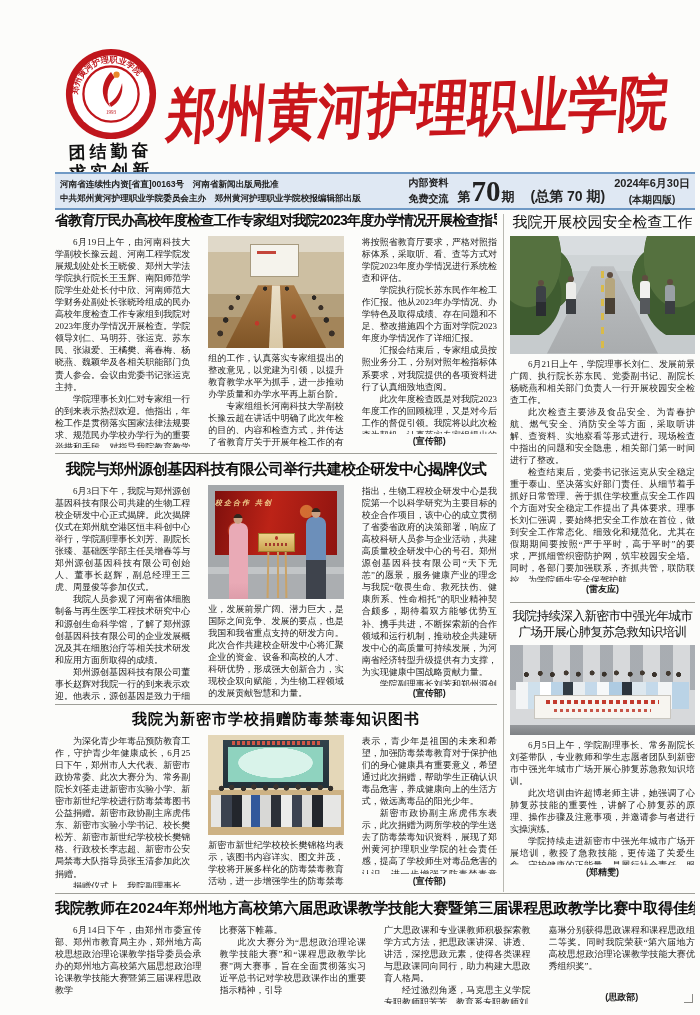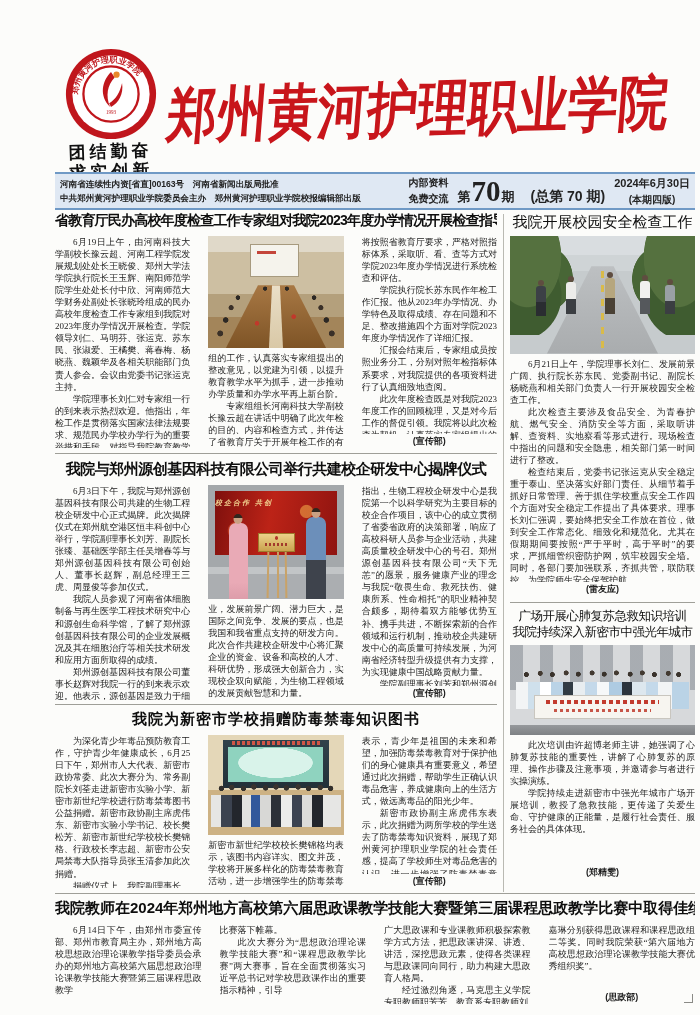--- a/index.html
+++ b/index.html
@@ -339,28 +339,29 @@
       </div>
       <div class="coltext" style="height:224px">
           <p>6月21日上午，学院理事长刘仁、发展前景广阔、执行院长苏东民、党委副书记、副院长杨晓燕和相关部门负责人一行开展校园安全检查工作。</p>
           <p>此次检查主要涉及食品安全、为青春护航、燃气安全、消防安全等方面，采取听讲解、查资料、实地察看等形式进行。现场检查中指出的问题和安全隐患，相关部门第一时间进行了整改。</p>
           <p>检查结束后，党委书记张运克从安全稳定重于泰山、坚决落实好部门责任、从细节着手抓好日常管理、善于抓住学校重点安全工作四个方面对安全稳定工作提出了具体要求。理事长刘仁强调，要始终把安全工作放在首位，做到安全工作常态化、细致化和规范化。尤其在假期期间要按照“严于平时，高于平时”的要求，严抓细管织密防护网，筑牢校园安全墙。同时，各部门要加强联系，齐抓共管，联防联控，为学院师生安全保驾护航。</p>
         </div>
       <div class="byline">(雷友应)</div>
     </section>
 
     <section class="r2">
+      <h3 class="rhl">我院持续深入新密市中强光年城市</h3>
       <h3 class="rhl">广场开展心肺复苏急救知识培训</h3>
-      <h3 class="rhl">我院持续深入新密市中强光年城市</h3>
       <div class="photo ph5">
         <i class="p5crowd"></i>
         <i class="p5banner"></i>
         <i class="p5steps"></i>
       </div>
       <div class="coltext" style="height:126px">
+          <p>6月5日上午，学院副理事长、常务副院长刘荃带队，专业教师和学生志愿者团队到新密市中强光年城市广场开展心肺复苏急救知识培训。</p>
           <p>此次培训由许超博老师主讲，她强调了心肺复苏技能的重要性，讲解了心肺复苏的原理、操作步骤及注意事项，并邀请参与者进行实操演练。</p>
           <p>学院持续走进新密市中强光年城市广场开展培训，教授了急救技能，更传递了关爱生命、守护健康的正能量，是履行社会责任、服务社会的具体体现。</p>
         </div>
       <div class="byline">(郑精雯)</div>
     </section>
 
     <section class="b1">
       <h2 class="hl">我院教师在2024年郑州地方高校第六届思政课教学技能大赛暨第三届课程思政教学比赛中取得佳绩</h2>
       <div class="body3" style="height:80px">
         <div class="coltext">

